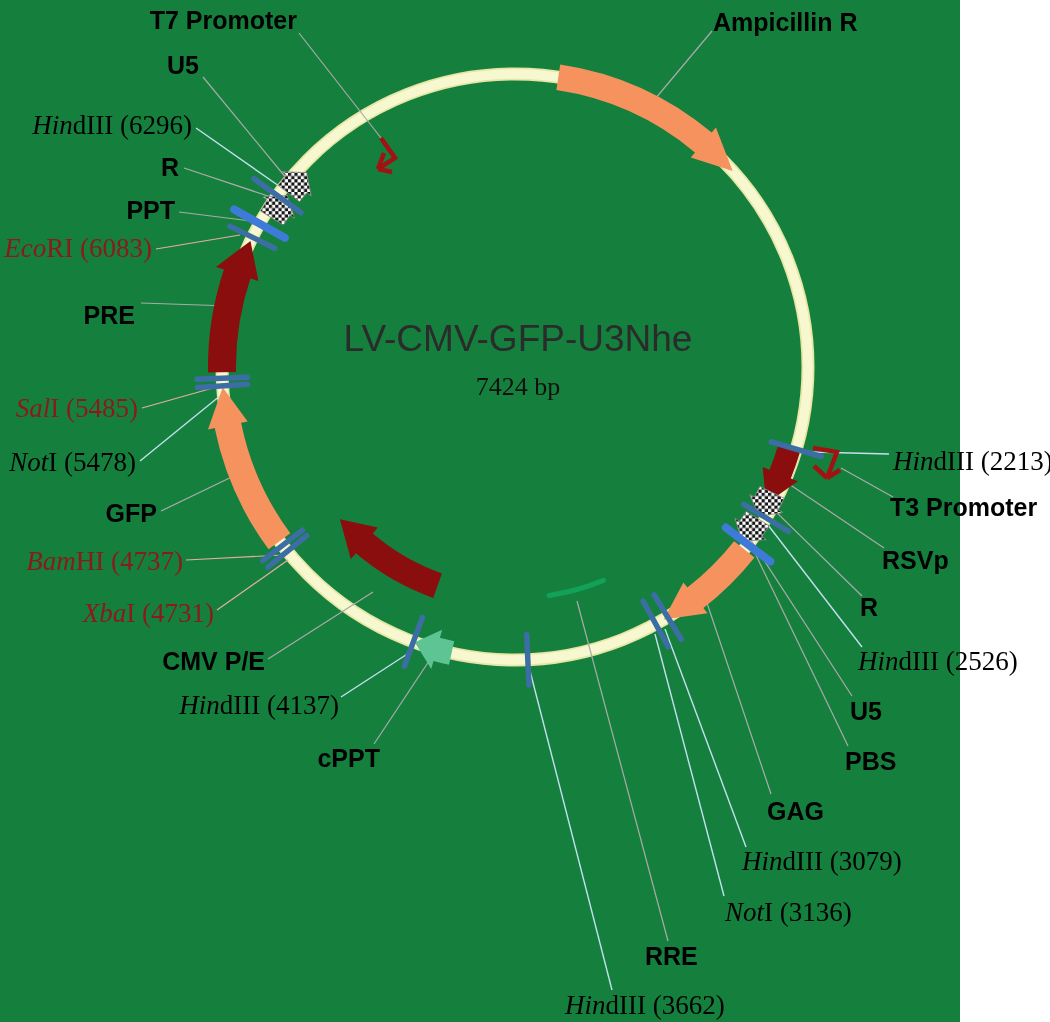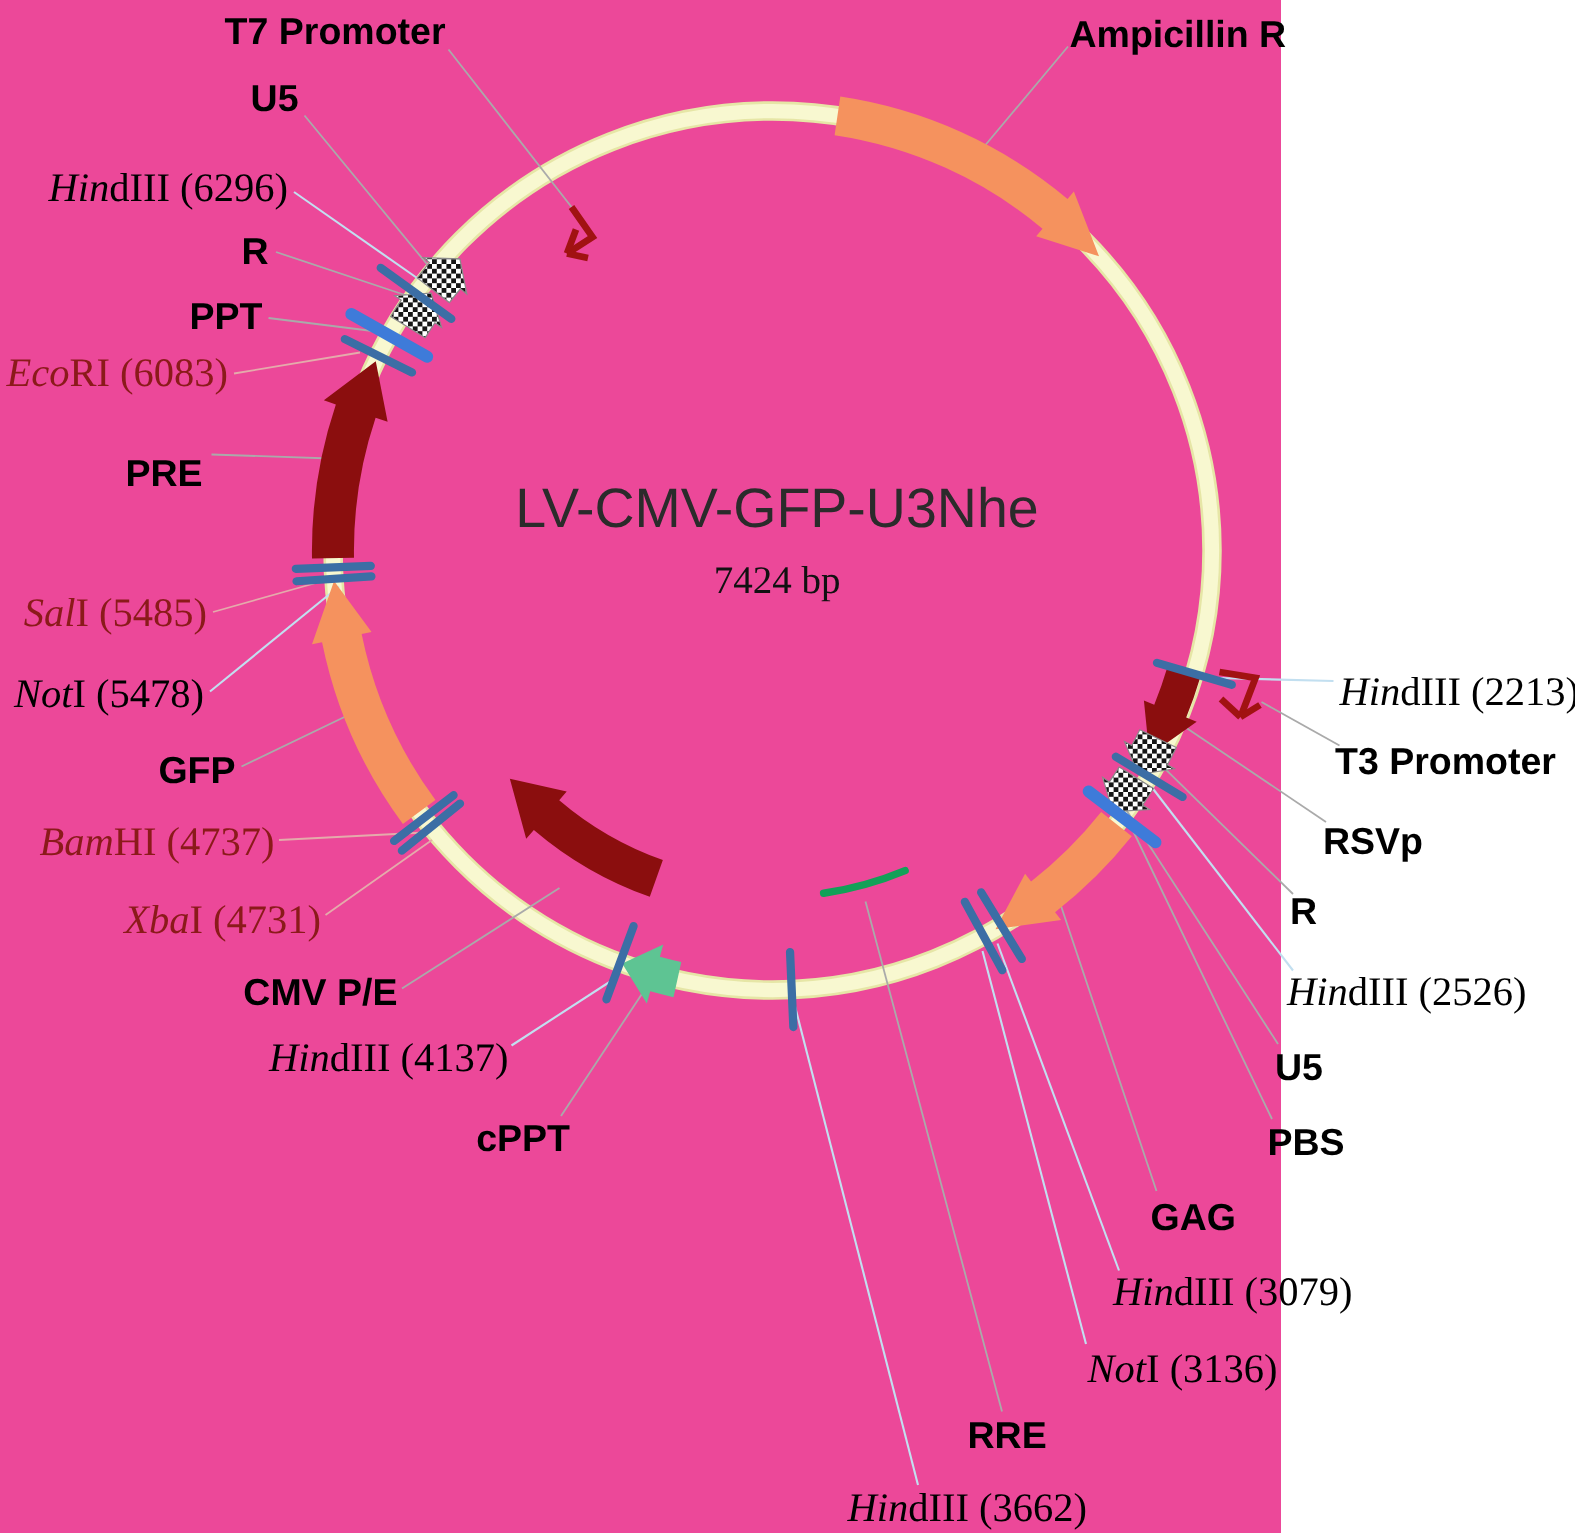--- a/index.html
+++ b/index.html
@@ -1,16 +1,16 @@
 <!DOCTYPE html>
 <html><head>
 <meta charset="utf-8">
 <style>
   html,body{margin:0;padding:0;background:#fff;}
-  #stage{width:854px;height:1022px;position:relative;background:#ec4899;}
+  #stage{width:960px;height:1022px;position:relative;background:#15803d;}
   .lbl-bold{font:700 25px "Liberation Sans", sans-serif;fill:#000;}
   .lbl-site{font:400 27px "Liberation Serif", serif;}
   .lbl-site .it{font-style:italic;}
   .map-title{font:400 37px "Liberation Sans", sans-serif;fill:#2b2b2b;}
   .map-subtitle{font:400 26px "Liberation Serif", serif;fill:#111;}
 </style>
 </head>
 <body>
 
 <div id="stage">

